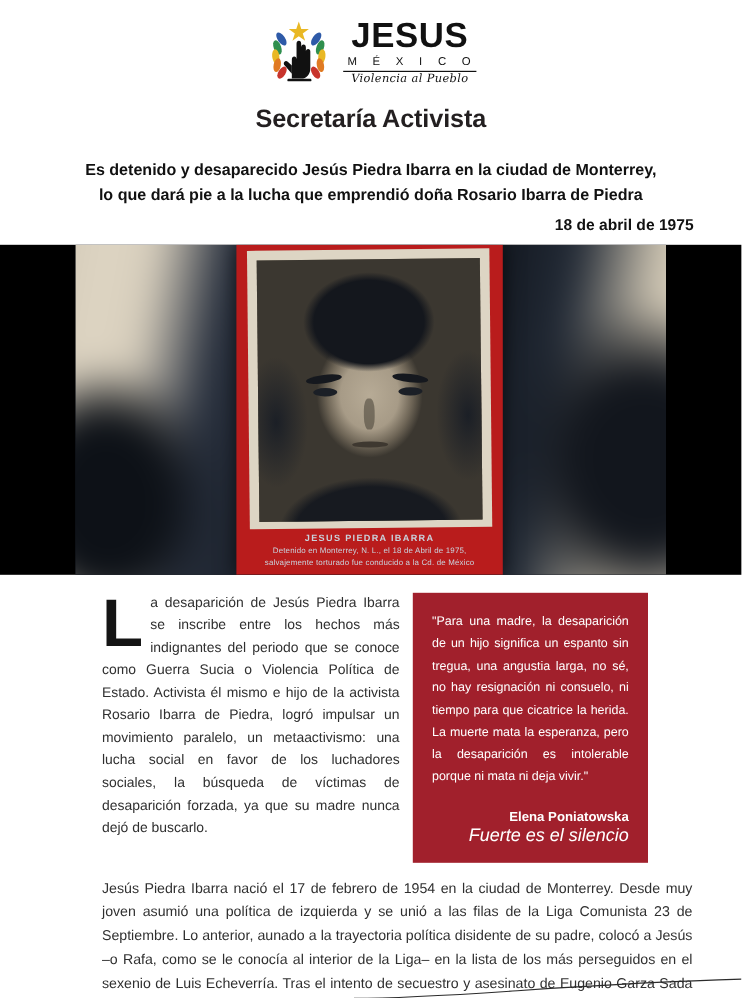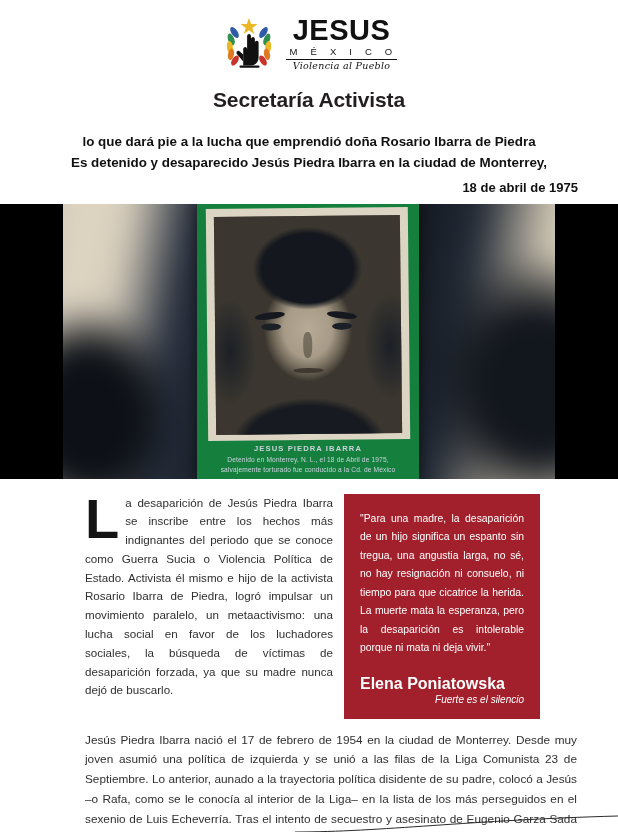--- a/index.html
+++ b/index.html
@@ -113,21 +113,21 @@
         #2a3240 34%, #161b24 43%,
         #10141b 57%,
         #222a36 66%,
         #cdc4b1 74%, #e2d9c7 80%, #d4cbb9 86%,
         #1a212c 93%, #11151c 100%);
   }
   
   .photo-card{
     position:absolute;
     left:197px;top:0;width:222px;height:275px;
-    background:#15803d;
+    background:#b91c1c;
     box-shadow:0 0 14px rgba(0,0,0,.55);
   }
   .photo-paper{
     position:absolute;left:10px;top:4px;width:202px;height:232px;
     background:#ddd5c4;
     transform:rotate(-0.6deg);
   }
   .photo-img{
     position:absolute;left:8px;top:8px;right:8px;bottom:6px;
     background:
@@ -191,27 +191,28 @@
     box-sizing:border-box;
     min-height:196px;
   }
   .quote-text{
     font-size:10.4px;
     line-height:1.78;
     text-align:justify;
     margin:0;
   }
   .quote-author{
-    font-size:16px;
+    text-align:right;
+    font-size:11px;
     font-weight:bold;
     margin-top:17px;
   }
   .quote-source{
     text-align:right;
-    font-size:10px;
+    font-size:15px;
     font-style:italic;
     margin-top:1px;
   }
   .para-wide{
     font-size:11.8px;
     line-height:1.68;
     text-align:justify;
     color:#2f2f2f;
     margin:12px 0 0 0;
   }
@@ -261,22 +262,22 @@
     <div class="cndh-text">JESUS</div>
     <div class="mexico-text">M É X I C O</div>
     <div class="rule"></div>
     <div class="tagline">Violencia al Pueblo</div>
   </div>
 </div>
 
 <div class="dept-title">Secretaría Activista</div>
 
 <div class="headline">
+  <div>Es detenido y desaparecido Jesús Piedra Ibarra en la ciudad de Monterrey,</div>
   <div>lo que dará pie a la lucha que emprendió doña Rosario Ibarra de Piedra</div>
-  <div>Es detenido y desaparecido Jesús Piedra Ibarra en la ciudad de Monterrey,</div>
 </div>
 
 <div class="date-line">18 de abril de 1975</div>
 
 <div class="photo-band">
   <div class="backdrop">
     <div class="backdrop-inner"></div>
   </div>
   <div class="photo-card">
     <div class="photo-paper">

